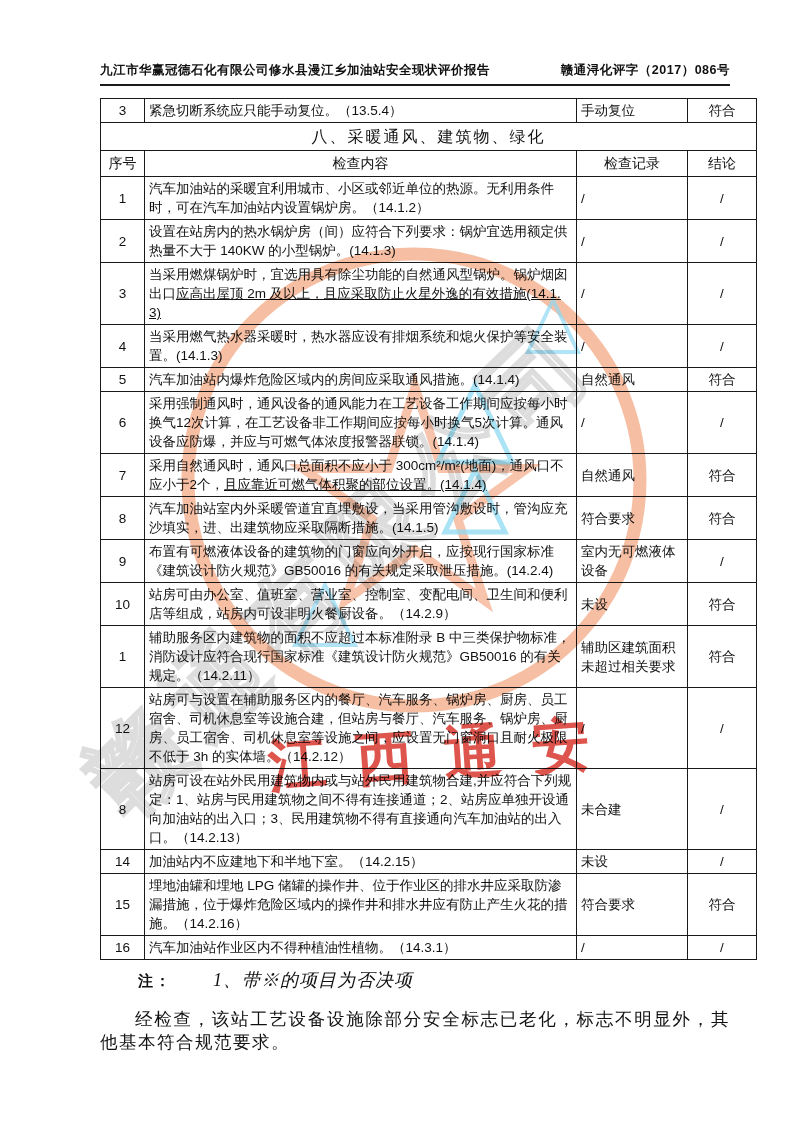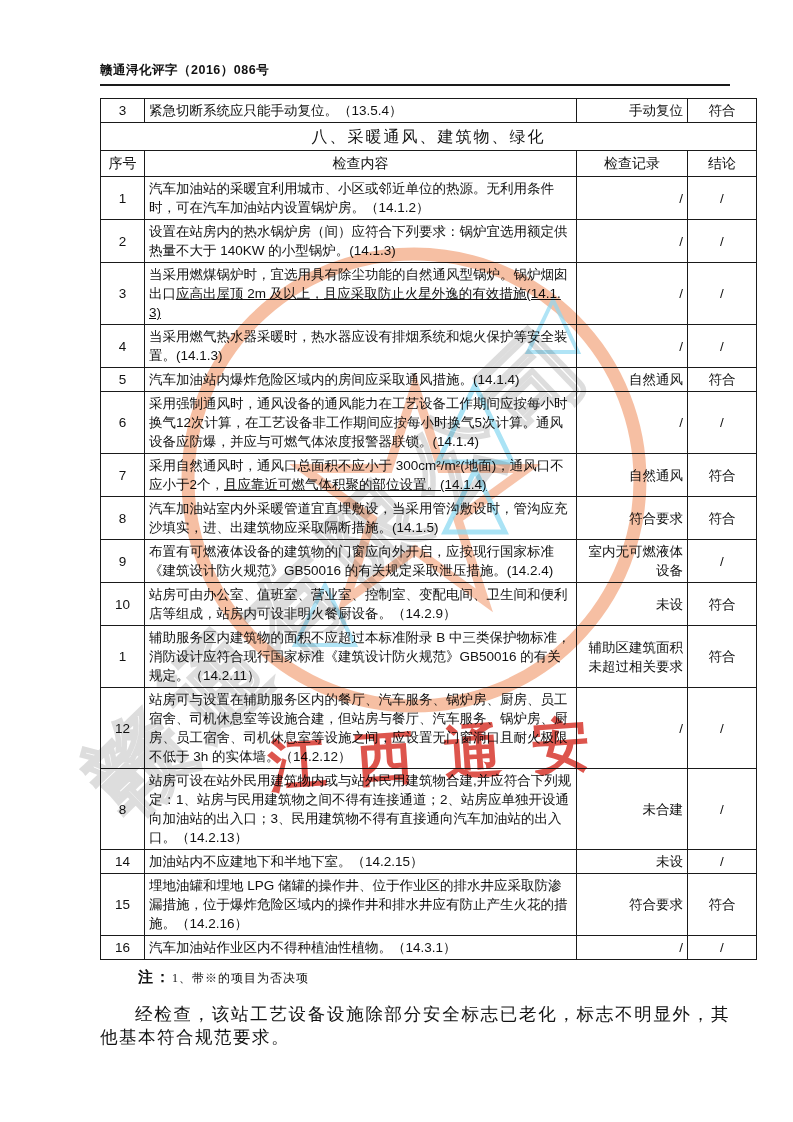--- a/index.html
+++ b/index.html
@@ -10,30 +10,30 @@
               justify-content:space-between;align-items:flex-end;
               border-bottom:2px solid #1a1a1a;padding-bottom:5px;
               font-size:12.5px;font-weight:bold;letter-spacing:.5px;}
   
   .doc-body{position:absolute;top:98px;left:100px;width:630px;}
   table.checklist{border-collapse:collapse;width:630px;table-layout:fixed;}
   table.checklist td{border:1.6px solid #1a1a1a;font-size:13.5px;line-height:19px;
                      padding:2px 4px;vertical-align:middle;word-break:break-all;}
   td.c-num{width:35px;text-align:center;}
   td.c-content{width:423px;text-align:left;}
-  td.c-record{width:102px;text-align:right;line-height:18px;}
+  td.c-record{width:102px;text-align:left;line-height:18px;}
   td.c-concl{width:60px;text-align:center;}
   tr.section-row td{text-align:center;font-size:16px;padding:4px 2px;letter-spacing:2px;}
   tr.colhead-row td{text-align:center;font-size:14px;padding:3px 2px;}
   span.u{text-decoration:underline;}
   
   .notes{margin-top:8px;margin-left:38px;font-family:"Liberation Serif",serif;}
   .note-line{display:flex;align-items:baseline;}
   .note-label{font-size:15px;font-weight:bold;letter-spacing:2px;}
-  .note-item{font-size:12px;letter-spacing:1px;}
+  .note-item{font-size:18px;font-style:italic;letter-spacing:1px;margin-left:41px;}
   .note-line2{margin-top:13px;margin-left:78px;}
   
   .summary{margin-top:16px;width:630px;font-family:"Liberation Serif",serif;
            font-size:17.5px;line-height:23px;letter-spacing:1.5px;text-indent:2em;
            text-align:justify;}
   
   .page-number{position:absolute;top:1032px;left:100px;width:630px;text-align:center;
                font-family:"Liberation Serif",serif;font-size:12px;color:#222;}
   
   .wm-layer{position:absolute;inset:0;pointer-events:none;}
@@ -47,21 +47,22 @@
           font-size:58px;font-weight:bold;font-family:"Liberation Serif",serif;
           color:rgba(214,48,38,.82);letter-spacing:30px;transform:rotate(-4deg);
           mix-blend-mode:multiply;}
 </style>
 </head>
 <body>
 
 <div class="page">
 
   <div class="doc-header">
-    <span>赣通浔化评字（2016）086号</span>
+    <span>九江市华赢冠德石化有限公司修水县漫江乡加油站安全现状评价报告</span>
+    <span>赣通浔化评字（2017）086号</span>
   </div>
 
   <div class="doc-body">
     <table class="checklist">
       <tbody>
 
         <tr>
           <td class="c-num">3</td>
           <td class="c-content">紧急切断系统应只能手动复位。（13.5.4）</td>
           <td class="c-record">手动复位</td>

